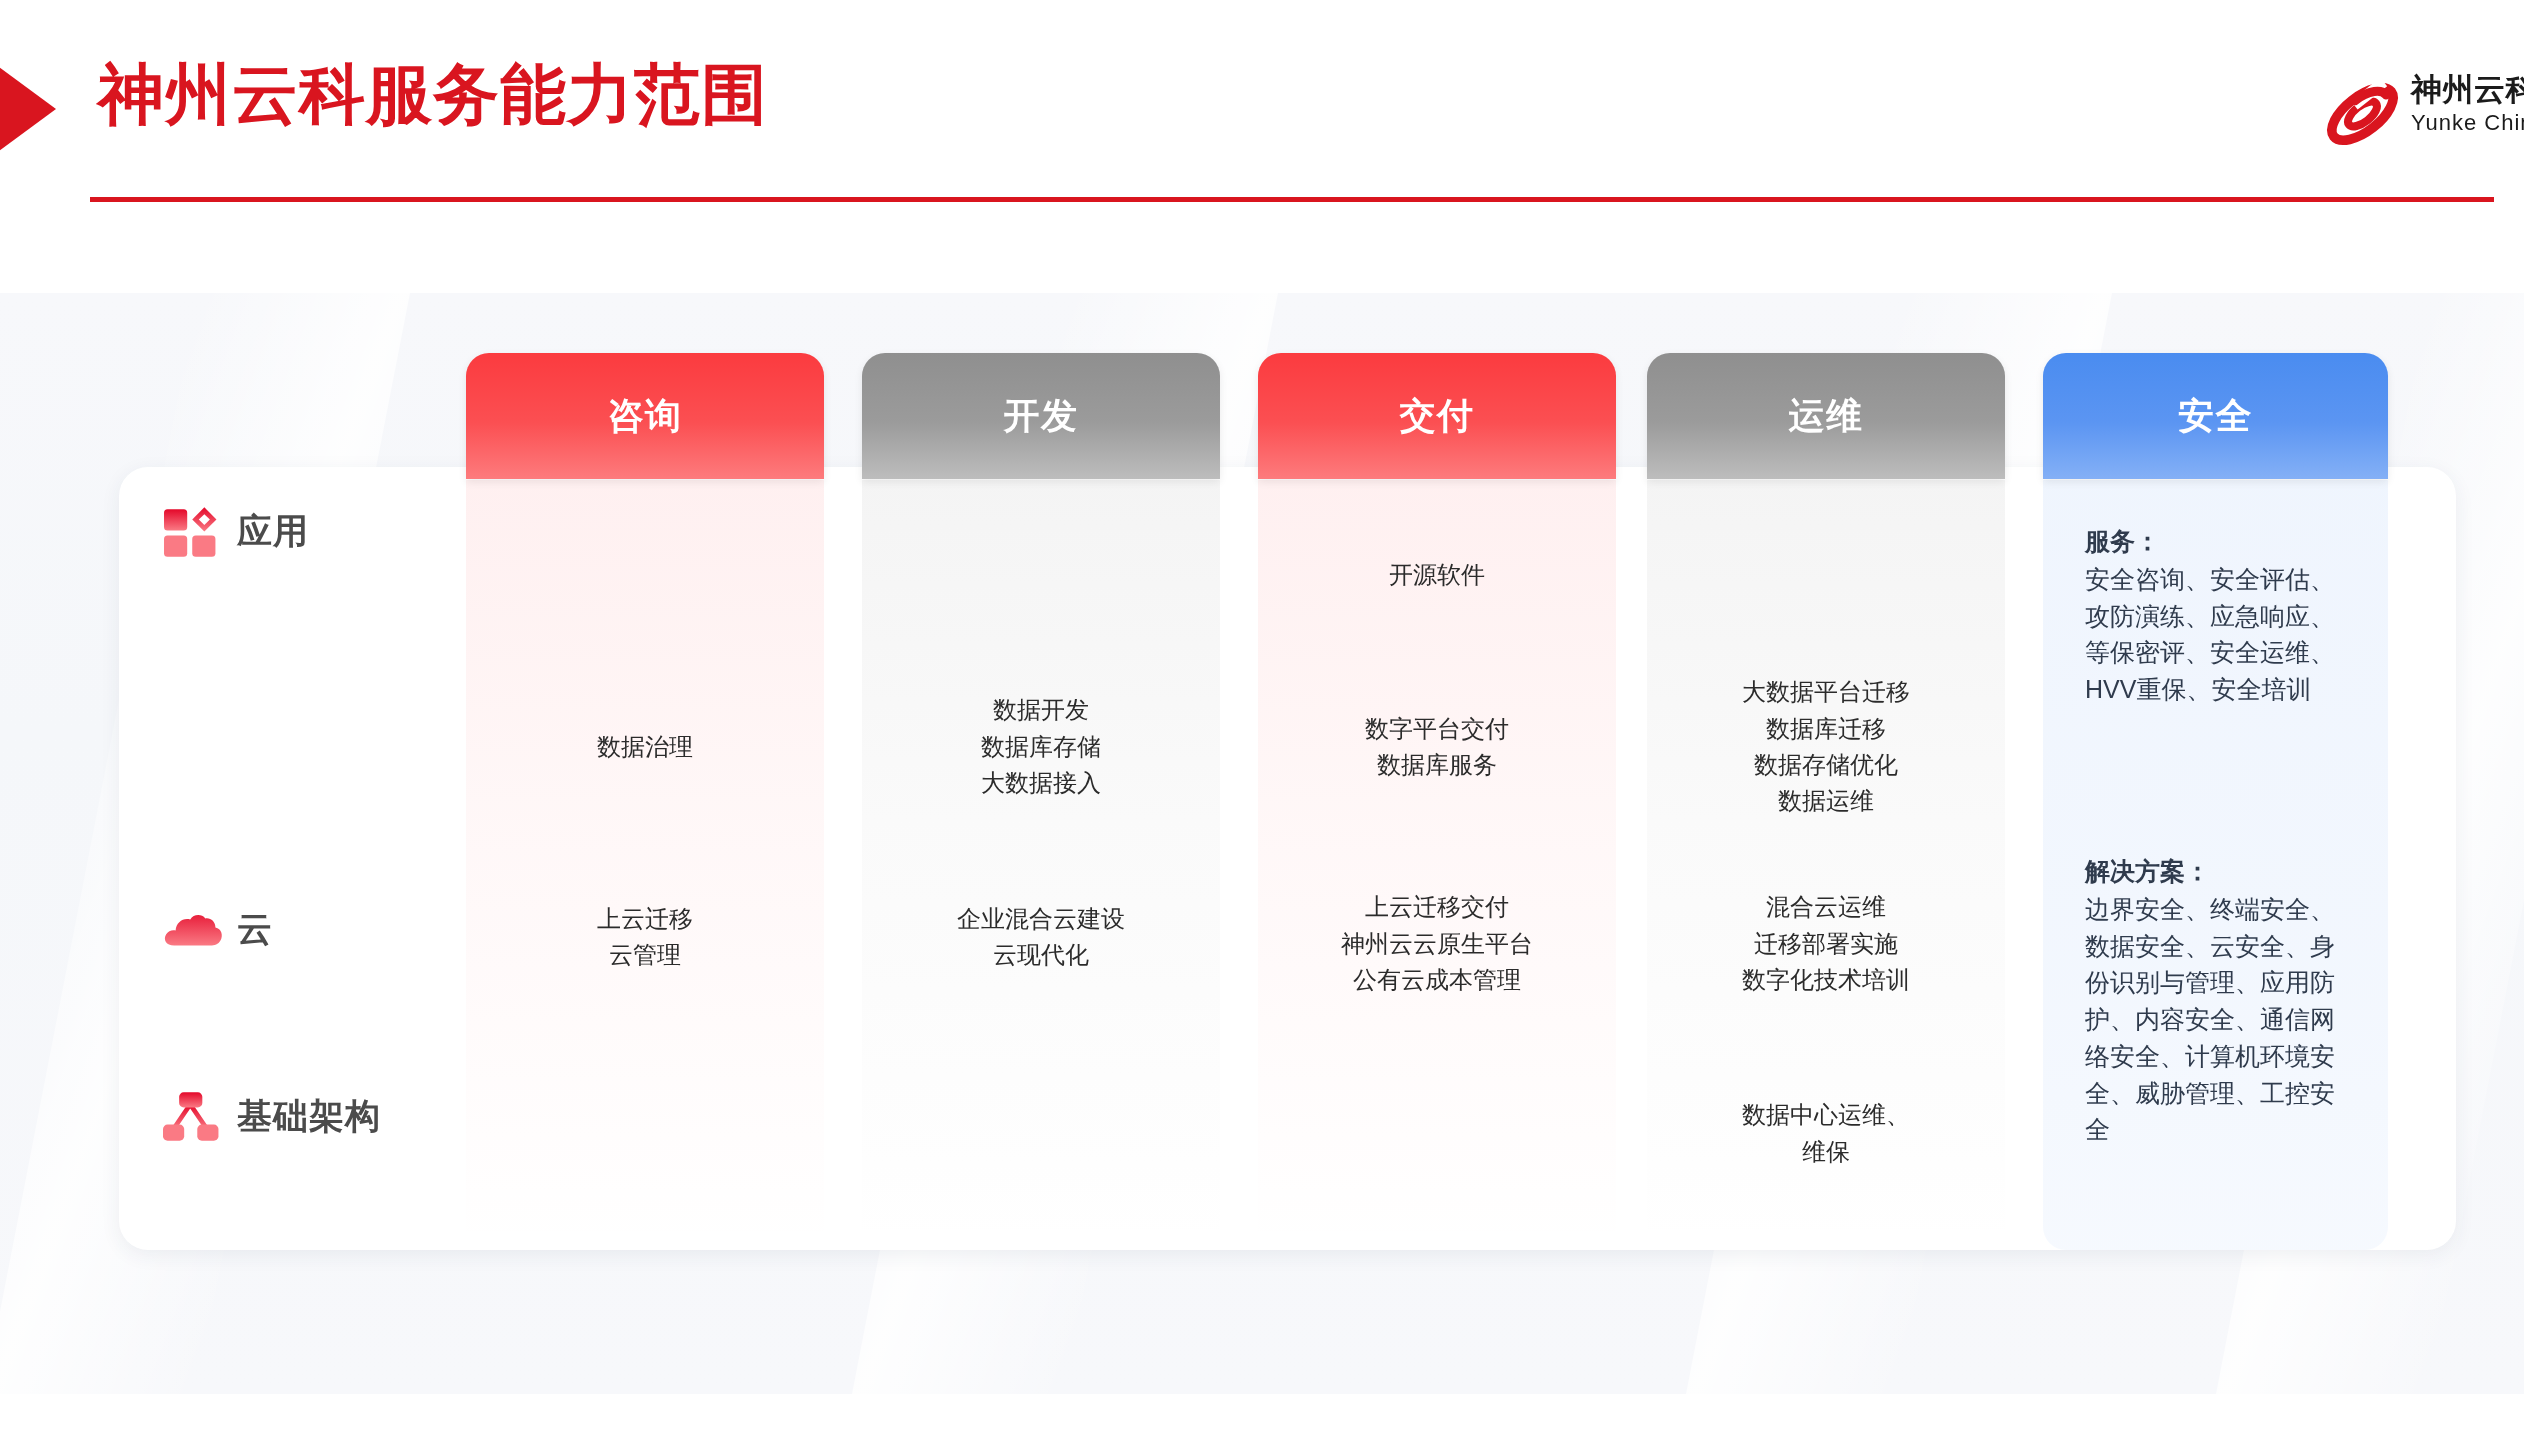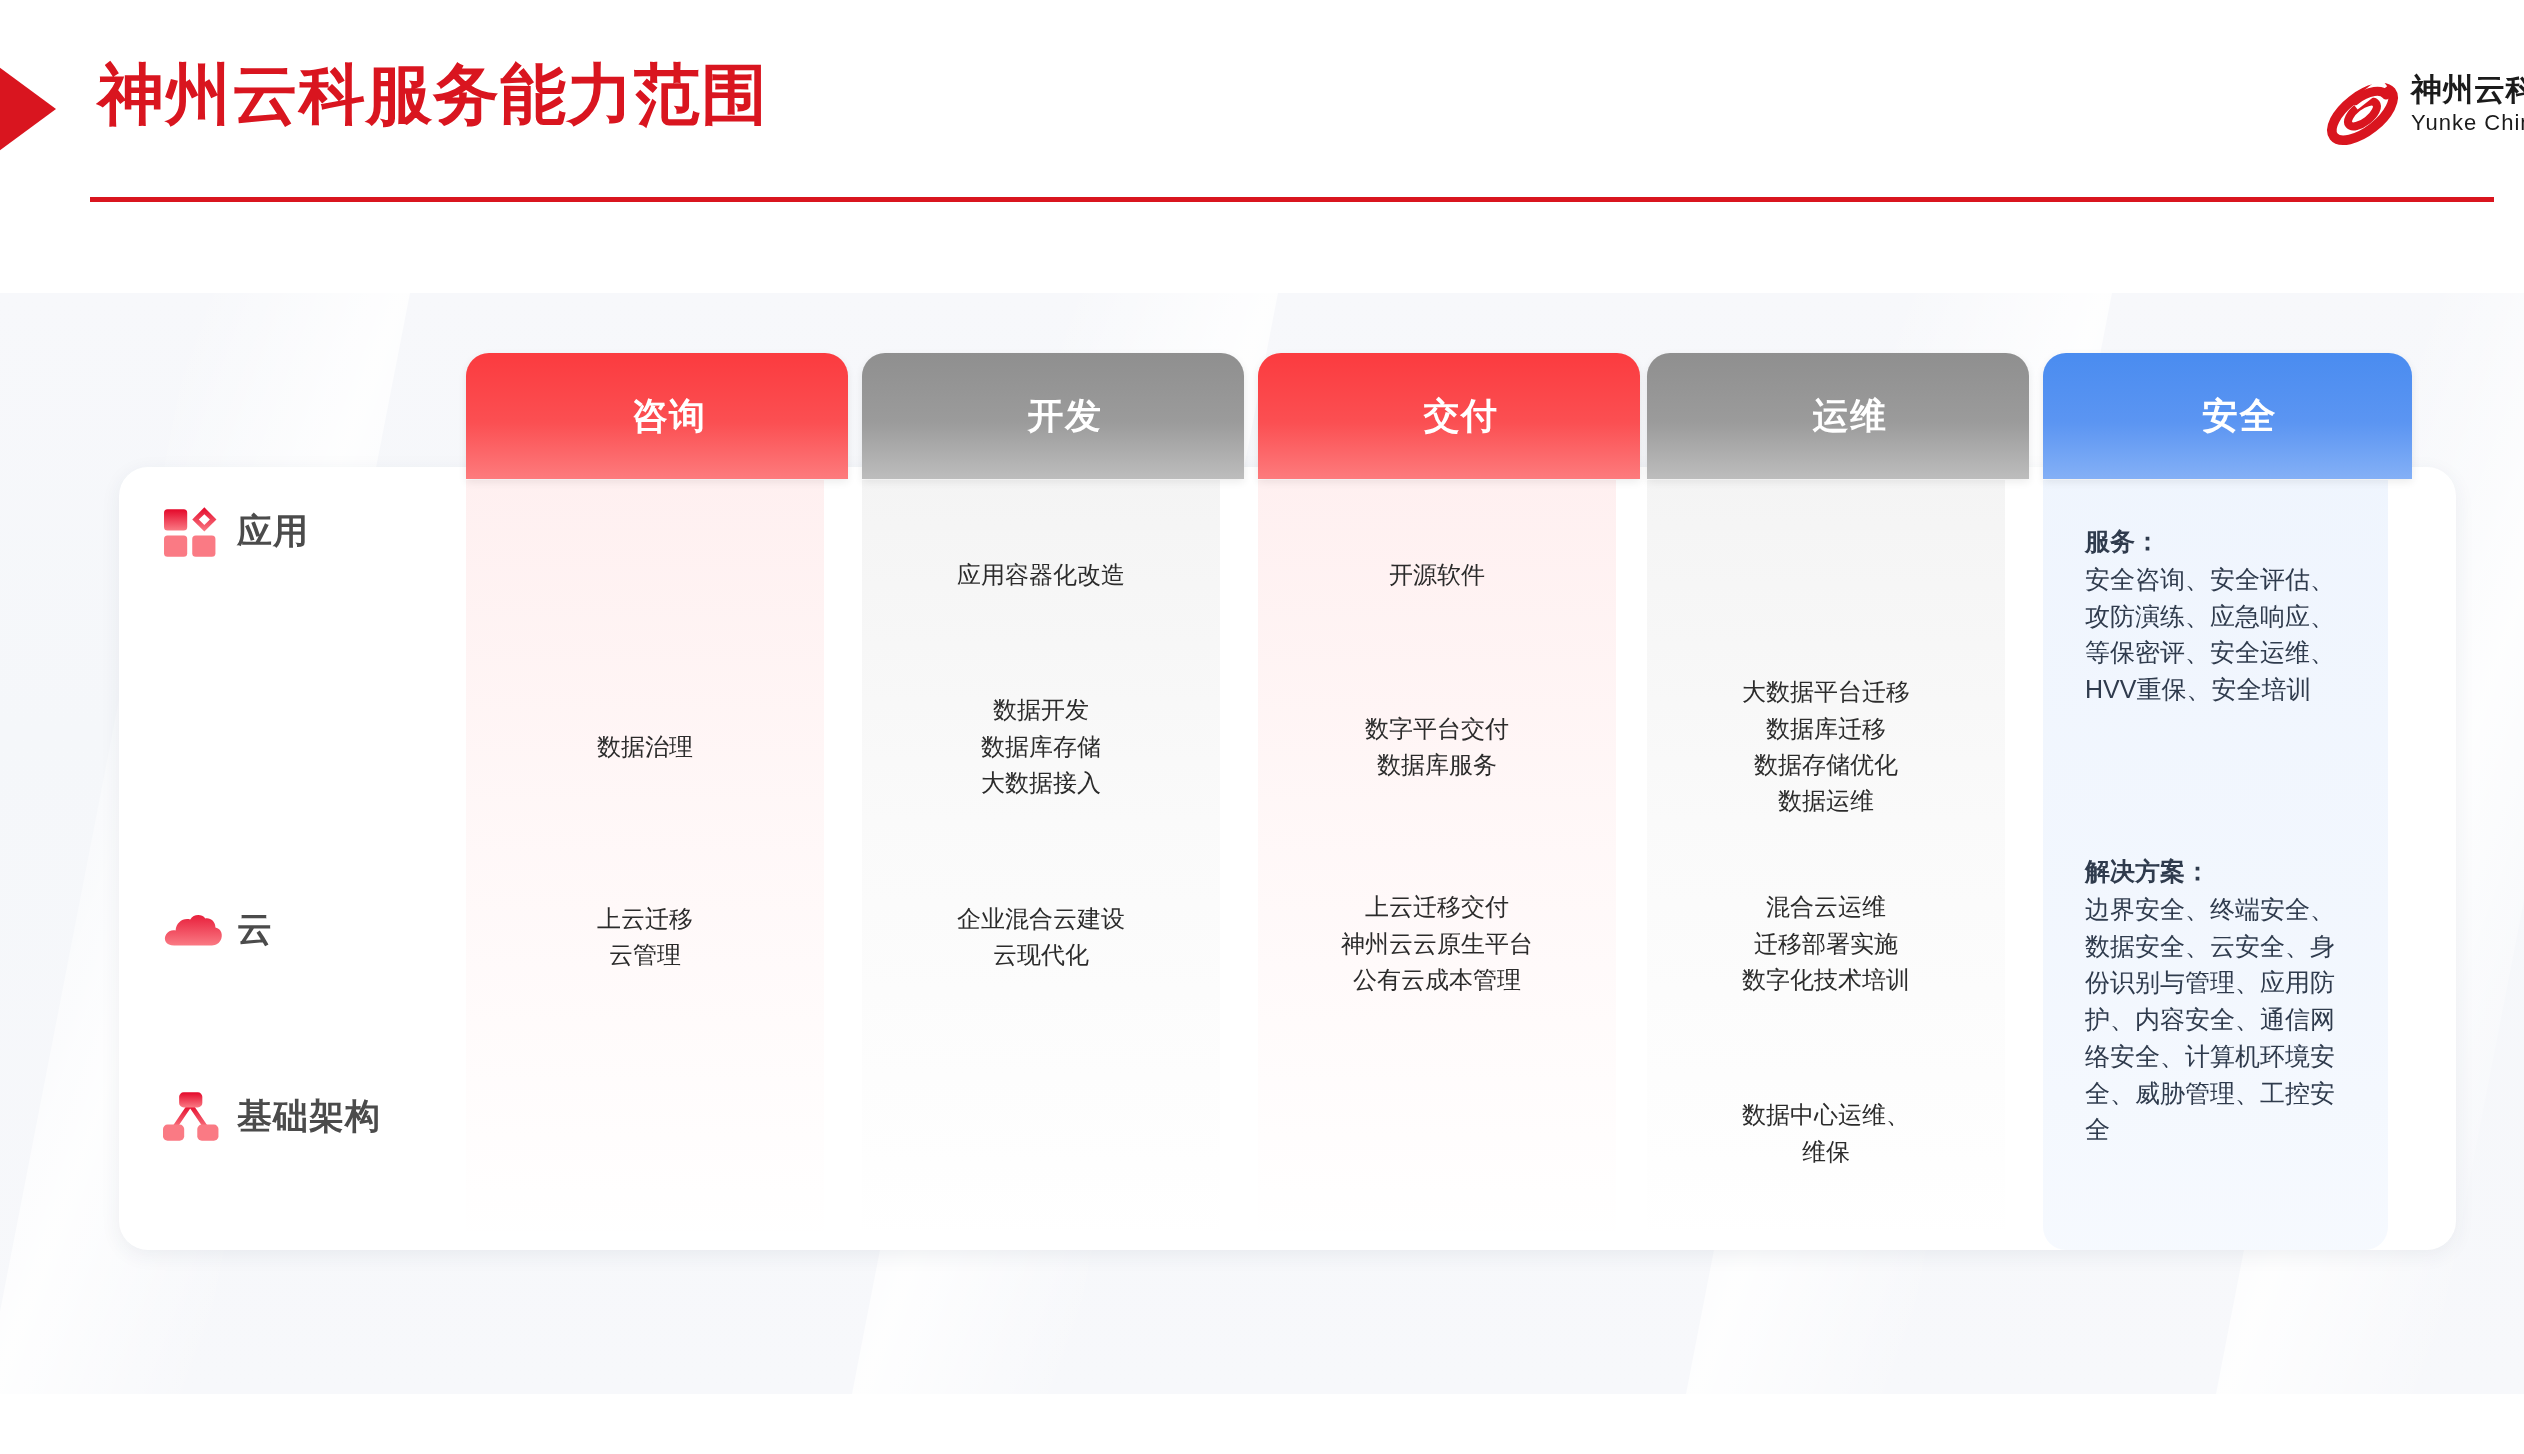--- a/index.html
+++ b/index.html
@@ -29,21 +29,21 @@
   #band .streak{position:absolute;top:0;height:100%;width:212px;
      background:linear-gradient(100deg,rgba(255,255,255,0) 0%,rgba(255,255,255,.85) 50%,rgba(255,255,255,0) 100%);
      transform:skewX(-11deg);pointer-events:none;}
 
   
   #matrix{position:absolute;left:0;top:0;width:2585px;height:1454px;}
 
   .col-head{position:absolute;top:353px;height:126px;
      border-radius:23px 23px 0 0;color:#fff;font-size:36px;font-weight:700;
      display:flex;align-items:center;justify-content:center;letter-spacing:1.5px;
-     box-shadow:0 3px 9px rgba(0,0,0,.08);padding-left:24px;}
+     box-shadow:0 3px 9px rgba(0,0,0,.08);}
   .col-body{position:absolute;top:480px;height:770px;}
 
   .head-red{background:linear-gradient(180deg,#fb3b3f 0%,#fb4f52 55%,#fd7b7d 100%);}
   .head-gray{background:linear-gradient(180deg,#8f8f8f 0%,#9b9b9b 55%,#bdbdbd 100%);}
   .head-blue{background:linear-gradient(180deg,#4a8cf0 0%,#5b95f2 55%,#84b0f6 100%);}
 
   .body-red{background:linear-gradient(180deg,rgba(251,80,83,.085) 0%,rgba(251,80,83,.045) 45%,rgba(251,80,83,0) 100%);}
   .body-gray{background:linear-gradient(180deg,rgba(130,130,130,.085) 0%,rgba(130,130,130,.04) 45%,rgba(130,130,130,0) 100%);}
   .body-blue{background:linear-gradient(180deg,rgba(74,140,240,.085) 0%,rgba(74,140,240,.07) 60%,rgba(74,140,240,.05) 100%);
      border-radius:0 0 23px 23px;}
@@ -169,23 +169,20 @@
         <path d="M56 30 L22 80 M56 30 L90 80" stroke="url(#gD)" stroke-width="9" fill="none"></path>
         <rect x="34" y="6" width="46" height="30" rx="9" fill="url(#gD)"></rect>
         <rect x="2" y="70" width="42" height="32" rx="9" fill="#fa7a84"></rect>
         <rect x="70" y="70" width="42" height="32" rx="9" fill="#fa7a84"></rect>
       </svg>
     </span>
     <span class="txt">基础架构</span>
   </div>
 
   <div class="cell" style="left:466px;top:520px;width:358px;height:111px;"></div>
-  <div class="cell" style="left:862px;top:520px;width:358px;height:111px;">
-    <div>应用容器化改造</div>
-  </div>
   <div class="cell" style="left:1258px;top:520px;width:358px;height:111px;">
     <div>开源软件</div>
   </div>
   <div class="cell" style="left:1647px;top:520px;width:358px;height:111px;"></div>
 
   <div class="cell" style="left:466px;top:684px;width:358px;height:126px;">
     <div>数据治理</div>
   </div>
   <div class="cell" style="left:862px;top:674px;width:358px;height:146px;">
     <div>数据开发</div>

